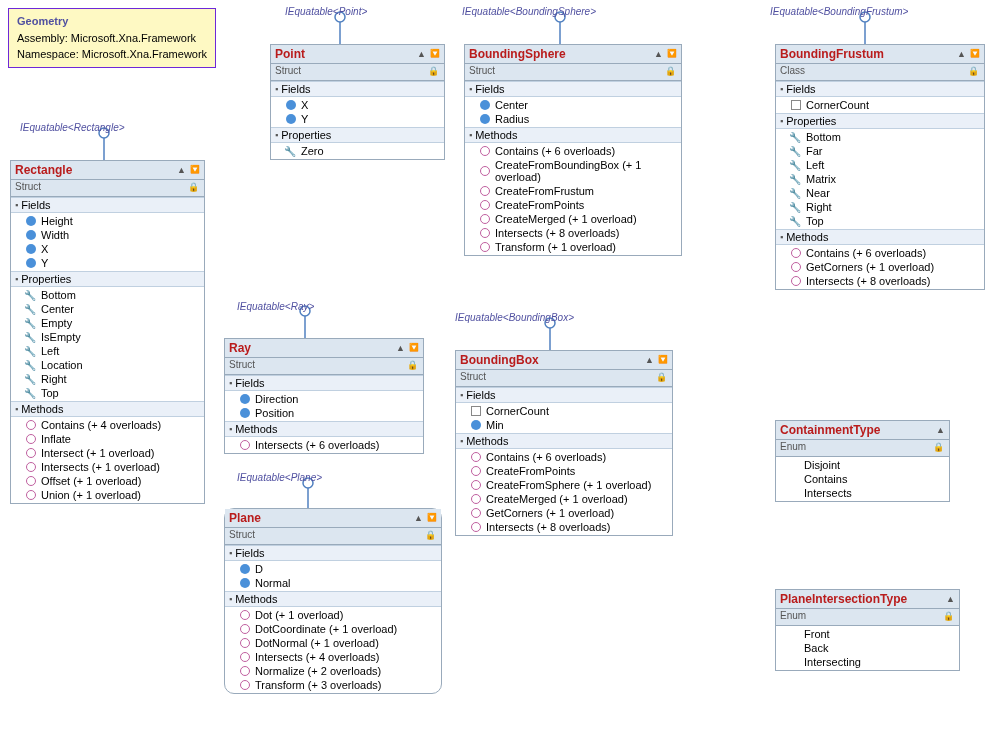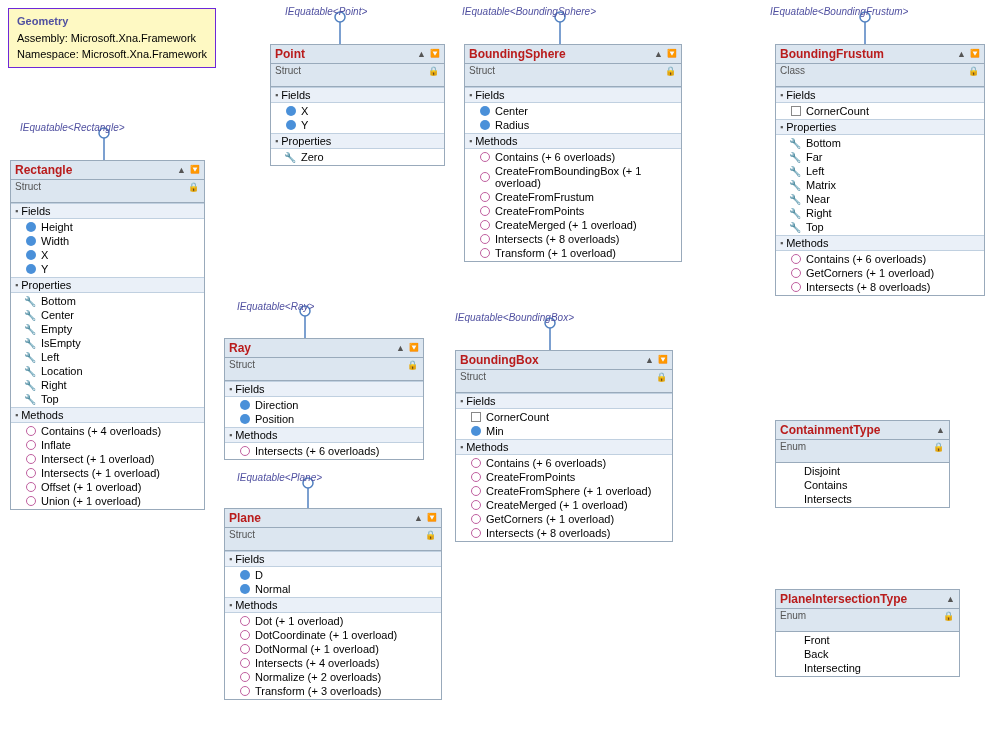--- a/index.html
+++ b/index.html
@@ -56,21 +56,21 @@
     }
 
     .uml-box .box-header .header-icons {
       display: flex;
       gap: 4px;
     }
 
     .uml-box .box-subheader {
       background: #dce6f0;
       border-bottom: 1px solid #9ab;
-      padding: 1px 4px 10px 4px;
+      padding: 1px 4px 4px 4px;
       font-size: 10px;
       color: #555;
       display: flex;
       justify-content: space-between;
       align-items: center;
     }
 
     .uml-box .box-subheader .lock-icon {
       color: #555;
       font-size: 9px;
@@ -568,21 +568,21 @@
       </div>
       <div class="section-body">
         <div class="member-row">
           <span class="member-icon">
             <span class="icon-method"></span>
           </span>
           <span>Intersects (+ 6 overloads)</span>
         </div>
       </div>
     </div>
-    <div class="uml-box" style="left: 224px; top: 508px; width: 218px;">
+    <div class="uml-box" style="left: 224px; top: 508px; width: 218px; border-radius: 10px;">
       <div class="box-header">
         <span class="title">Plane</span>
         <div class="header-icons">
           <span class="header-up-icon">▲</span>
           <span class="header-filter-icon" style="font-size: 8px;">🔽</span>
         </div>
       </div>
       <div class="box-subheader">
         <span>Struct</span>
         <span class="lock-icon" style="font-size: 9px;">🔒</span>

